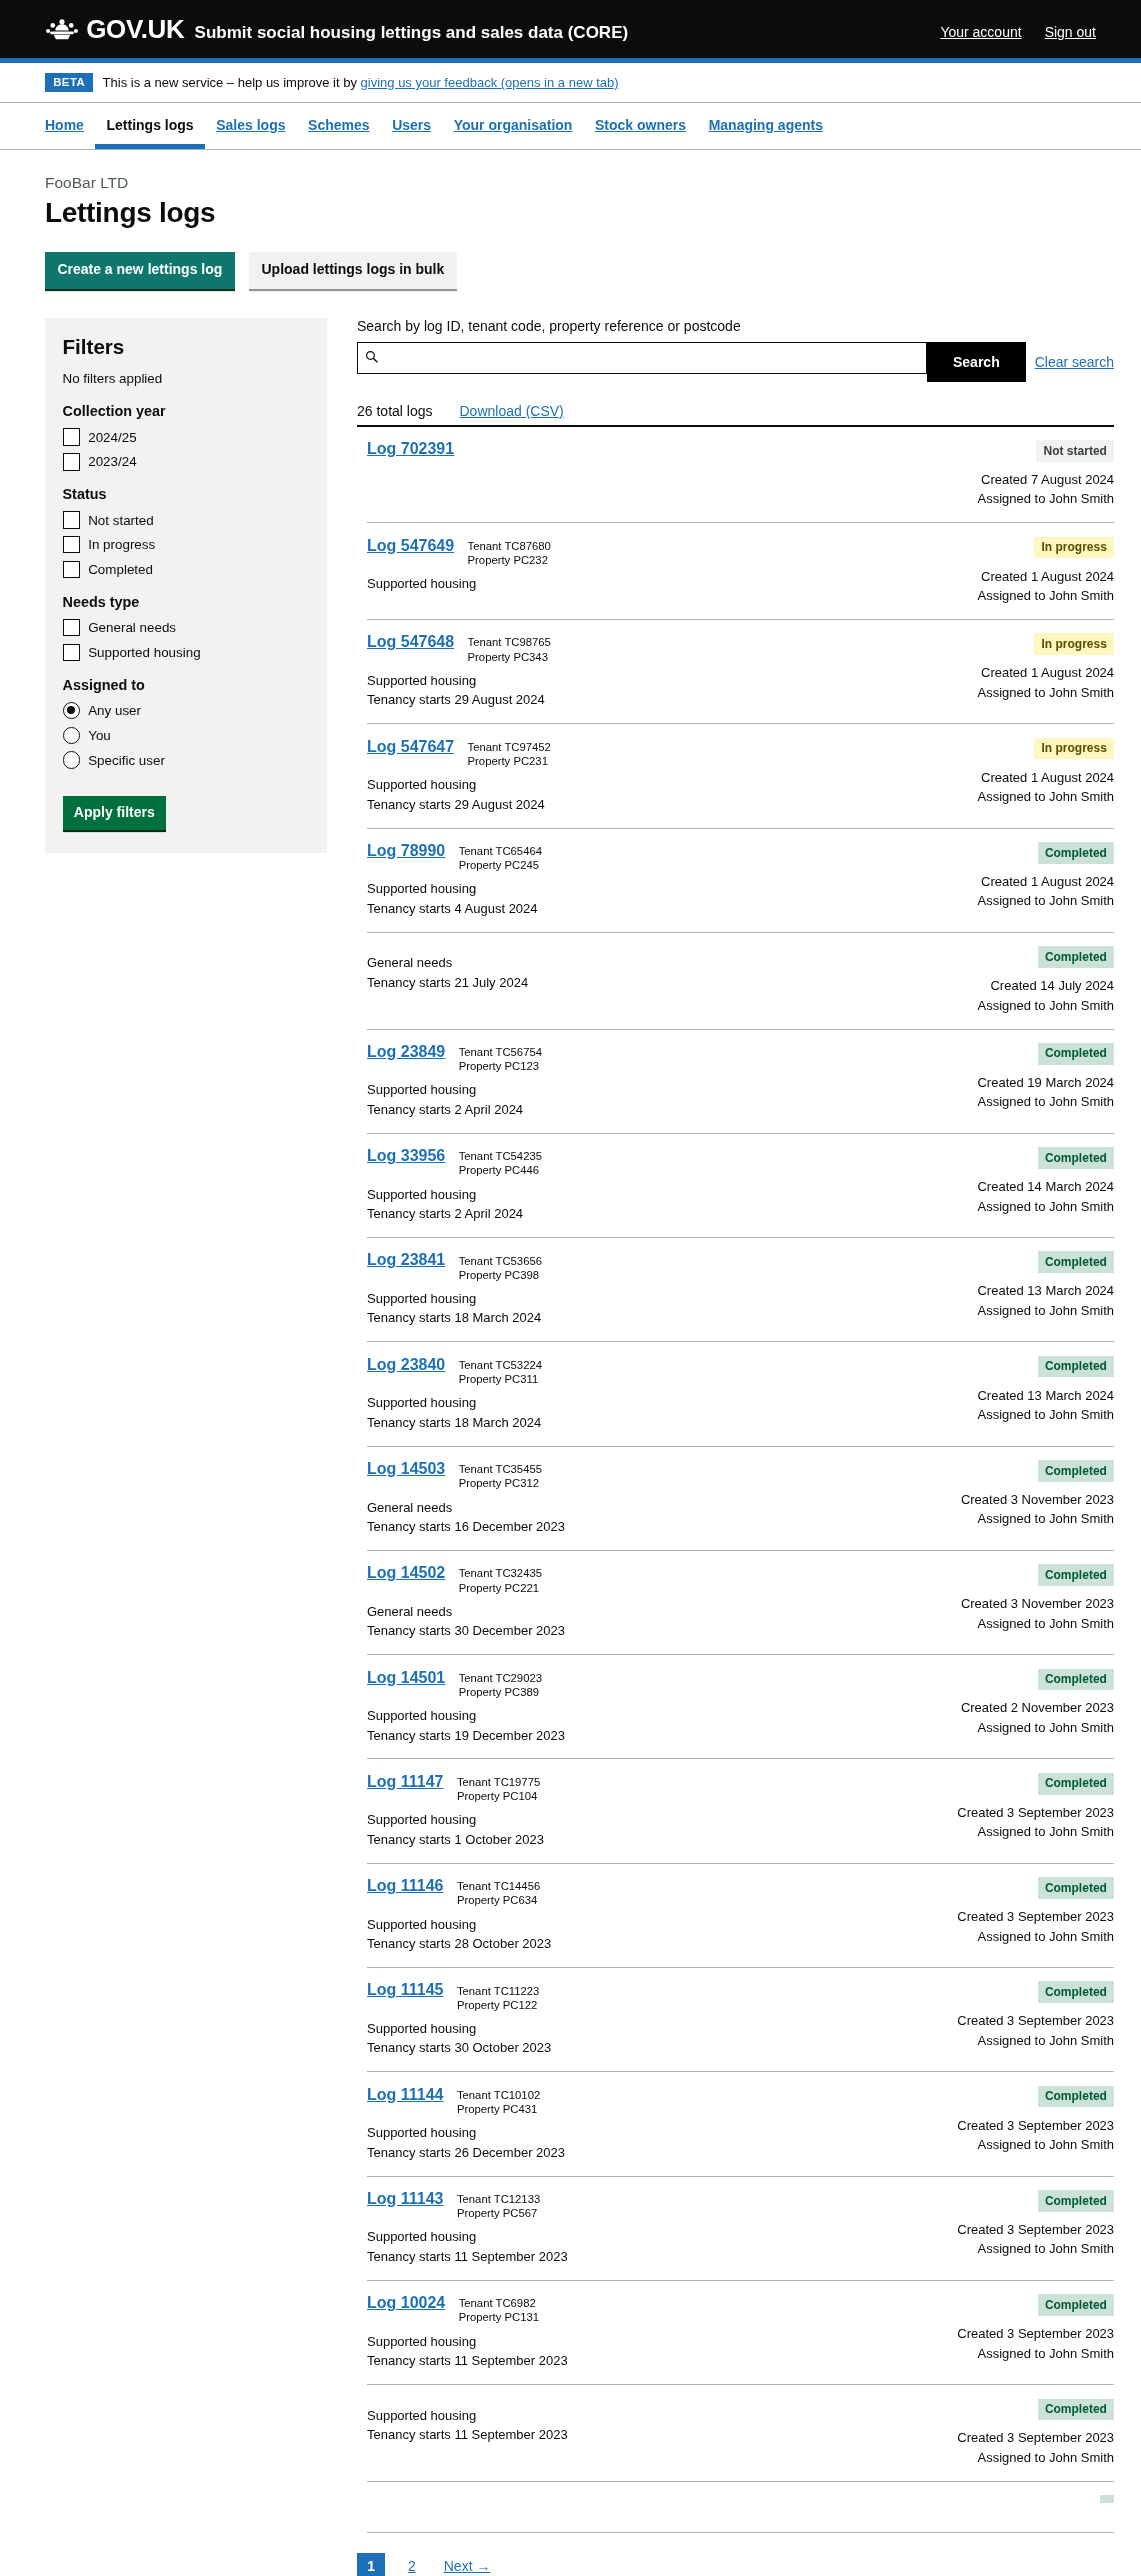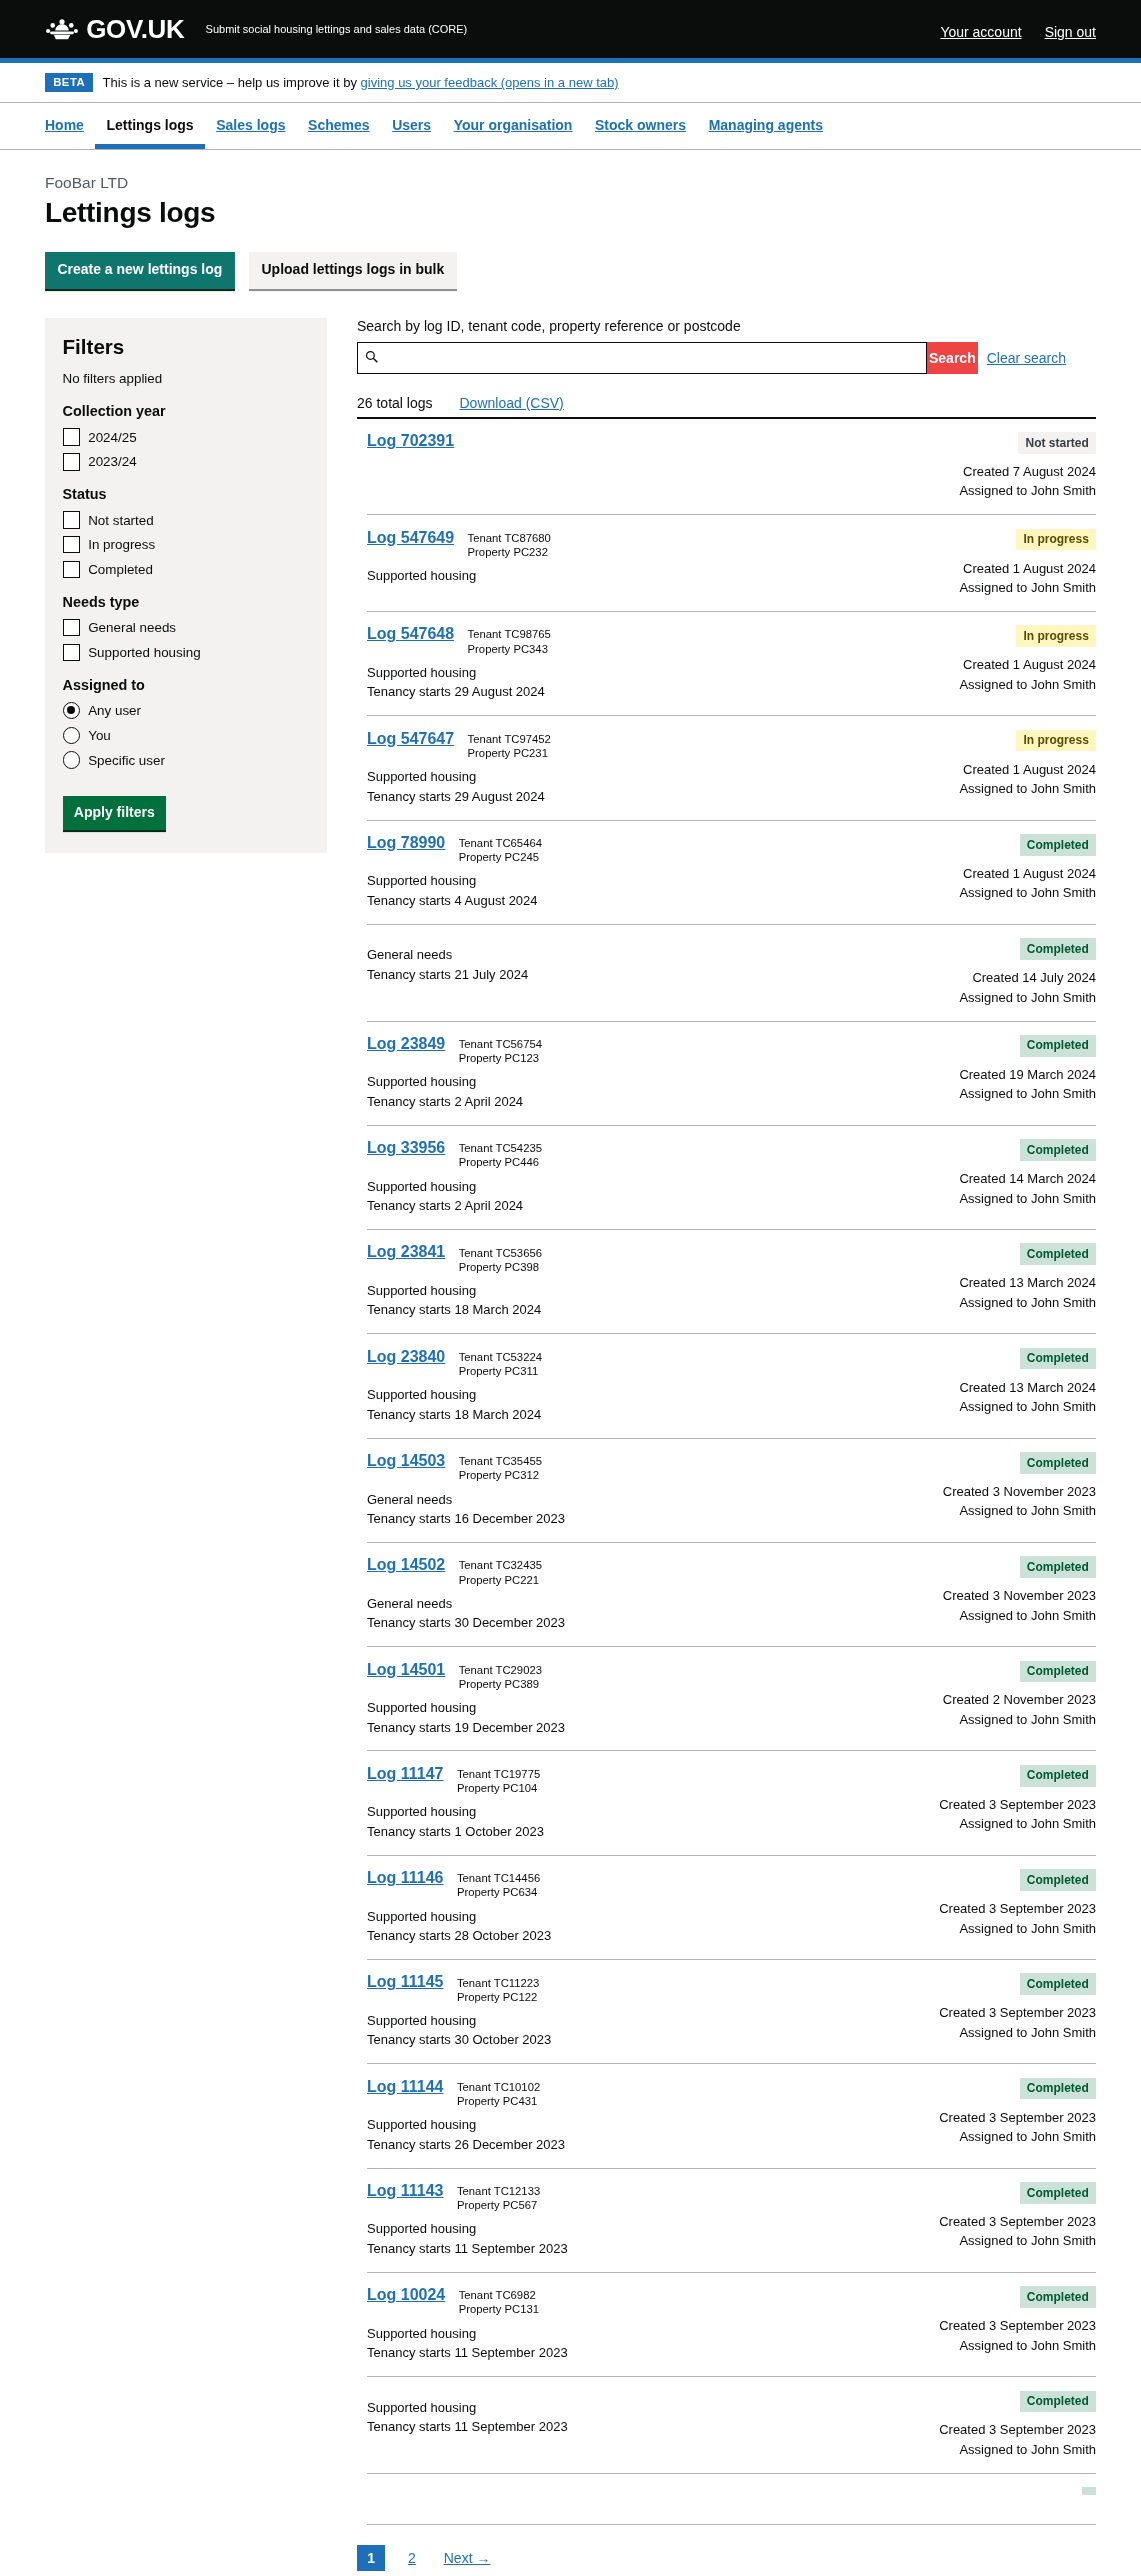--- a/index.html
+++ b/index.html
@@ -30,24 +30,24 @@
     font-weight: bold;
     letter-spacing: -0.3px;
   }
   .crown-glyph {
     width: 34px; height: 23px;
     display:inline-block;
     position: relative;
   }
   .crown-glyph svg { display:block; }
   .header-service {
-    font-size: 11px;
-    margin-left: 21px;
+    font-size: 17px;
+    margin-left: 10px;
     margin-top: 8.2px;
-    font-weight: normal;
+    font-weight: bold;
     color:#fff;
   }
   .header-right {
     margin-left: auto;
     display: flex;
     gap: 23px;
     margin-top: 9.3px;
     font-size: 14px;
   }
   .header-right a { color:#fff; text-decoration: underline; }
@@ -240,27 +240,27 @@
     padding: 0 8.2px 0 30px;
     font-family: "Liberation Sans", sans-serif;
   }
   .mag {
     position: absolute;
     left: 8.2px; top: 8.2px;
     width: 13.4px; height: 13.4px;
     pointer-events: none;
   }
   .search-btn {
-    background: #ef4444;
+    background: #000000;
     color: #fff;
     border: none;
     font-size: 14px;
     font-weight: bold;
-    padding: 0 2px;
-    height: 32px;
+    padding: 0 26px;
+    height: 40px;
     cursor: pointer;
     font-family: "Liberation Sans", sans-serif;
   }
   .clear-search {
     font-size: 14px;
     color: #1d70b8;
     text-decoration: underline;
     margin-left: 9px;
     align-self: center;
     cursor: pointer;

